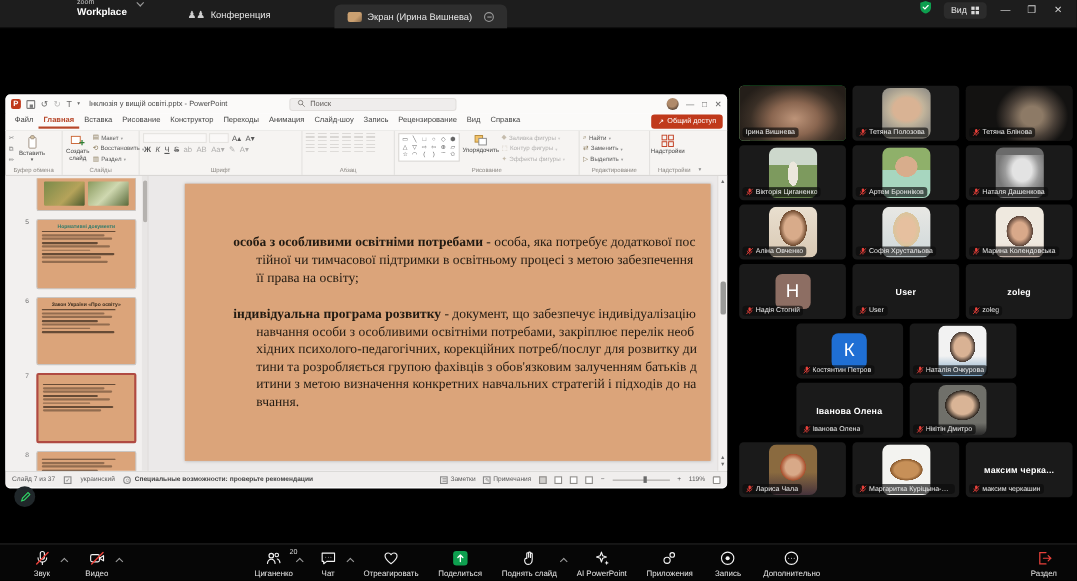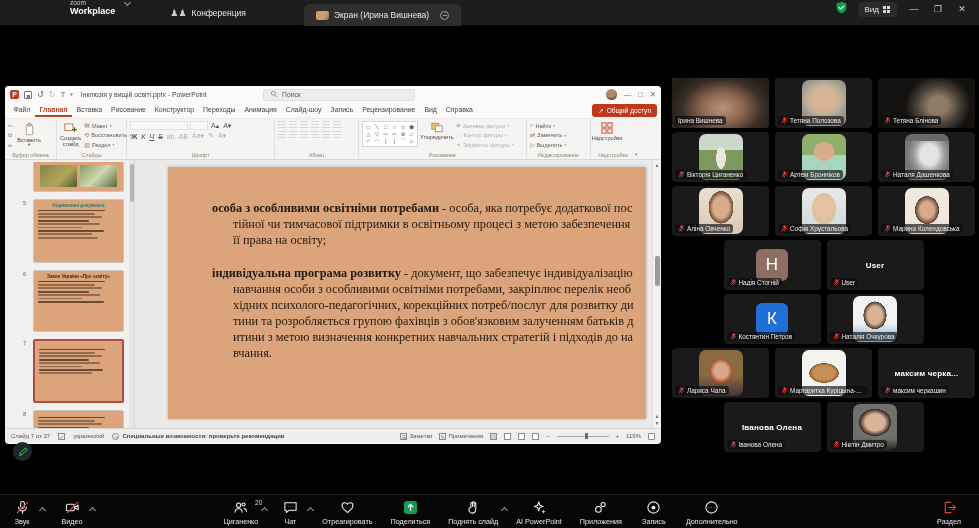--- a/index.html
+++ b/index.html
@@ -76,21 +76,21 @@
   .ttitle{font-size:4.6px;font-weight:bold;text-align:center;margin:3px 2px 1px;line-height:1.1;}
   .photos{display:flex;gap:3px;padding:3px 6px;}
   .photos i{flex:1;height:22px;border-radius:1px;}
   #thumb-scroll{position:absolute;right:0;top:0;bottom:0;width:5px;background:#e8e6e5;}
   #thumb-scroll i{position:absolute;right:0.5px;top:4px;width:4px;height:38px;background:#b5b2af;border-radius:2px;}
 
   #canvas{flex:1;position:relative;}
   #slide{position:absolute;left:33px;top:7px;width:478px;height:252px;background:#dba47a;box-shadow:0 0 3px rgba(0,0,0,.25);
     font-family:"Liberation Serif","DejaVu Serif",serif;color:#211a12;}
   #slide .inner{padding:33px 12px 0 44px;font-size:12.3px;line-height:16px;word-break:break-all;text-align:left;}
-  #slide p{margin:0 0 17px 0;padding-left:21px;text-indent:-21px;}
+  #slide p{margin:12px 0 17px 0;padding-left:21px;text-indent:-21px;}
   #slide b{font-weight:bold;}
   #cscroll{position:absolute;right:0;top:0;bottom:0;width:9px;background:#f4f2f1;border-left:1px solid #e0dedd;font-size:5px;color:#707070;text-align:center;}
   #cscroll .thumb-v{position:absolute;left:1.5px;top:96px;width:5px;height:30px;background:#9a9a98;border-radius:2px;}
   #cscroll .nav{position:absolute;bottom:2px;left:0;right:0;line-height:1.3;}
 
   #ppt-status{height:15px;background:#f0eeed;border-top:1px solid #d9d7d5;border-radius:0 0 4px 4px;display:flex;align-items:center;padding:0 6px;font-size:6px;color:#5a5a5a;gap:8px;}
   .st-ic{width:7px;height:7px;border:1px solid #8a8a8a;font-size:5px;line-height:6px;text-align:center;color:#6a6a6a;}
   #ppt-status .right{margin-left:auto;display:flex;align-items:center;gap:7px;}
   .vic{width:7px;height:7px;border:1px solid #8f8d8a;background:#fff;}
   .vic.f{background:#d0cecb;}
@@ -107,21 +107,21 @@
   .tile.active{outline:2px solid #23c343;outline-offset:-2px;}
   .vfull{position:absolute;inset:0;}
   .vcrop{position:absolute;left:50%;top:2px;transform:translateX(-50%);width:44px;height:46px;border-radius:7px;}
   .vletter{position:absolute;left:50%;top:50%;transform:translate(-50%,-50%);width:32px;height:32px;border-radius:6px;color:#fff;font-size:17px;display:flex;align-items:center;justify-content:center;}
   .vname{position:absolute;inset:0;display:flex;align-items:center;justify-content:center;color:#fff;font-size:8px;font-weight:bold;letter-spacing:.2px;}
   .plabel{position:absolute;left:3px;bottom:3px;max-width:90px;display:flex;align-items:center;gap:2px;background:rgba(10,10,10,.65);border-radius:3px;padding:1px 3px;color:#ececec;font-size:6.4px;white-space:nowrap;overflow:hidden;text-overflow:ellipsis;}
 
   
   #toolbar{position:absolute;left:0;top:494px;width:979px;height:34px;background:#060606;border-top:1px solid #232323;display:flex;align-items:center;}
   .tbgroup{display:flex;align-items:flex-start;}
-  #tb-left{margin-left:8px;gap:22px;}
+  #tb-left{margin-left:24px;gap:22px;}
   #tb-center{margin:0 auto;gap:18px;padding-right:60px;}
   #tb-right{margin-right:16px;}
   .tbitem{display:flex;flex-direction:column;align-items:center;color:#e8e8e8;font-size:7.2px;position:relative;min-width:28px;gap:2px;padding-top:2px;}
   .tbitem svg{display:block;}
   .tb-caret{position:absolute;right:-9px;top:7px;}
   .badge{position:absolute;top:1px;right:-4px;font-size:6.5px;color:#ddd;}
 </style>
 </head>
 <body>
 
@@ -652,20 +652,34 @@
                 <svg width="7" height="7" viewBox="0 0 13 13">
                   <rect x="4.5" y="0.5" width="4" height="6.5" rx="2" fill="#e8403a"></rect>
                   <path d="M2.5 5.5a4 4 0 0 0 8 0" fill="none" stroke="#e8403a" stroke-width="1.2"></path>
                   <line x1="6.5" y1="10" x2="6.5" y2="12" stroke="#e8403a" stroke-width="1.2"></line>
                   <line x1="1.5" y1="11.5" x2="11.5" y2="1.5" stroke="#e8403a" stroke-width="1.4" stroke-linecap="round"></line>
                 </svg>
               </span>
               <span style="overflow: hidden; text-overflow: ellipsis;">User</span>
             </div>
           </div>
+          <div class="tile">
+            <div class="vname">zoleg</div>
+            <div class="plabel">
+              <span style="display: flex;">
+                <svg width="7" height="7" viewBox="0 0 13 13">
+                  <rect x="4.5" y="0.5" width="4" height="6.5" rx="2" fill="#e8403a"></rect>
+                  <path d="M2.5 5.5a4 4 0 0 0 8 0" fill="none" stroke="#e8403a" stroke-width="1.2"></path>
+                  <line x1="6.5" y1="10" x2="6.5" y2="12" stroke="#e8403a" stroke-width="1.2"></line>
+                  <line x1="1.5" y1="11.5" x2="11.5" y2="1.5" stroke="#e8403a" stroke-width="1.4" stroke-linecap="round"></line>
+                </svg>
+              </span>
+              <span style="overflow: hidden; text-overflow: ellipsis;">zoleg</span>
+            </div>
+          </div>
         </div>
         <div class="prow">
           <div class="tile">
             <div class="vletter" style="background: rgb(31, 111, 212);">К</div>
             <div class="plabel">
               <span style="display: flex;">
                 <svg width="7" height="7" viewBox="0 0 13 13">
                   <rect x="4.5" y="0.5" width="4" height="6.5" rx="2" fill="#e8403a"></rect>
                   <path d="M2.5 5.5a4 4 0 0 0 8 0" fill="none" stroke="#e8403a" stroke-width="1.2"></path>
                   <line x1="6.5" y1="10" x2="6.5" y2="12" stroke="#e8403a" stroke-width="1.2"></line>
@@ -685,20 +699,50 @@
                   <line x1="6.5" y1="10" x2="6.5" y2="12" stroke="#e8403a" stroke-width="1.2"></line>
                   <line x1="1.5" y1="11.5" x2="11.5" y2="1.5" stroke="#e8403a" stroke-width="1.4" stroke-linecap="round"></line>
                 </svg>
               </span>
               <span style="overflow: hidden; text-overflow: ellipsis;">Наталія Очкурова</span>
             </div>
           </div>
         </div>
         <div class="prow">
           <div class="tile">
+            <div class="vname">Іванова Олена</div>
+            <div class="plabel">
+              <span style="display: flex;">
+                <svg width="7" height="7" viewBox="0 0 13 13">
+                  <rect x="4.5" y="0.5" width="4" height="6.5" rx="2" fill="#e8403a"></rect>
+                  <path d="M2.5 5.5a4 4 0 0 0 8 0" fill="none" stroke="#e8403a" stroke-width="1.2"></path>
+                  <line x1="6.5" y1="10" x2="6.5" y2="12" stroke="#e8403a" stroke-width="1.2"></line>
+                  <line x1="1.5" y1="11.5" x2="11.5" y2="1.5" stroke="#e8403a" stroke-width="1.4" stroke-linecap="round"></line>
+                </svg>
+              </span>
+              <span style="overflow: hidden; text-overflow: ellipsis;">Іванова Олена</span>
+            </div>
+          </div>
+          <div class="tile">
+            <div class="vcrop" style="background: radial-gradient(55% 45% at 50% 40%, rgb(217, 180, 150) 0px, rgb(217, 180, 150) 40%, rgb(45, 38, 32) 65%, transparent 66%), linear-gradient(rgb(112, 112, 106) 0px, rgb(112, 112, 106) 75%, rgb(38, 38, 38));"></div>
+            <div class="plabel">
+              <span style="display: flex;">
+                <svg width="7" height="7" viewBox="0 0 13 13">
+                  <rect x="4.5" y="0.5" width="4" height="6.5" rx="2" fill="#e8403a"></rect>
+                  <path d="M2.5 5.5a4 4 0 0 0 8 0" fill="none" stroke="#e8403a" stroke-width="1.2"></path>
+                  <line x1="6.5" y1="10" x2="6.5" y2="12" stroke="#e8403a" stroke-width="1.2"></line>
+                  <line x1="1.5" y1="11.5" x2="11.5" y2="1.5" stroke="#e8403a" stroke-width="1.4" stroke-linecap="round"></line>
+                </svg>
+              </span>
+              <span style="overflow: hidden; text-overflow: ellipsis;">Нікітін Дмитро</span>
+            </div>
+          </div>
+        </div>
+        <div class="prow">
+          <div class="tile">
             <div class="vcrop" style="background: radial-gradient(45% 45% at 50% 45%, rgb(216, 169, 136) 0px, rgb(216, 169, 136) 35%, rgb(168, 80, 46) 58%, transparent 60%), linear-gradient(rgb(138, 106, 63) 0px, rgb(138, 106, 63) 55%, rgb(70, 51, 60));"></div>
             <div class="plabel">
               <span style="display: flex;">
                 <svg width="7" height="7" viewBox="0 0 13 13">
                   <rect x="4.5" y="0.5" width="4" height="6.5" rx="2" fill="#e8403a"></rect>
                   <path d="M2.5 5.5a4 4 0 0 0 8 0" fill="none" stroke="#e8403a" stroke-width="1.2"></path>
                   <line x1="6.5" y1="10" x2="6.5" y2="12" stroke="#e8403a" stroke-width="1.2"></line>
                   <line x1="1.5" y1="11.5" x2="11.5" y2="1.5" stroke="#e8403a" stroke-width="1.4" stroke-linecap="round"></line>
                 </svg>
               </span>
@@ -724,50 +768,20 @@
             <div class="plabel">
               <span style="display: flex;">
                 <svg width="7" height="7" viewBox="0 0 13 13">
                   <rect x="4.5" y="0.5" width="4" height="6.5" rx="2" fill="#e8403a"></rect>
                   <path d="M2.5 5.5a4 4 0 0 0 8 0" fill="none" stroke="#e8403a" stroke-width="1.2"></path>
                   <line x1="6.5" y1="10" x2="6.5" y2="12" stroke="#e8403a" stroke-width="1.2"></line>
                   <line x1="1.5" y1="11.5" x2="11.5" y2="1.5" stroke="#e8403a" stroke-width="1.4" stroke-linecap="round"></line>
                 </svg>
               </span>
               <span style="overflow: hidden; text-overflow: ellipsis;">максим черкашин</span>
-            </div>
-          </div>
-        </div>
-        <div class="prow">
-          <div class="tile">
-            <div class="vname">Іванова Олена</div>
-            <div class="plabel">
-              <span style="display: flex;">
-                <svg width="7" height="7" viewBox="0 0 13 13">
-                  <rect x="4.5" y="0.5" width="4" height="6.5" rx="2" fill="#e8403a"></rect>
-                  <path d="M2.5 5.5a4 4 0 0 0 8 0" fill="none" stroke="#e8403a" stroke-width="1.2"></path>
-                  <line x1="6.5" y1="10" x2="6.5" y2="12" stroke="#e8403a" stroke-width="1.2"></line>
-                  <line x1="1.5" y1="11.5" x2="11.5" y2="1.5" stroke="#e8403a" stroke-width="1.4" stroke-linecap="round"></line>
-                </svg>
-              </span>
-              <span style="overflow: hidden; text-overflow: ellipsis;">Іванова Олена</span>
-            </div>
-          </div>
-          <div class="tile">
-            <div class="vcrop" style="background: radial-gradient(55% 45% at 50% 40%, rgb(217, 180, 150) 0px, rgb(217, 180, 150) 40%, rgb(45, 38, 32) 65%, transparent 66%), linear-gradient(rgb(112, 112, 106) 0px, rgb(112, 112, 106) 75%, rgb(38, 38, 38));"></div>
-            <div class="plabel">
-              <span style="display: flex;">
-                <svg width="7" height="7" viewBox="0 0 13 13">
-                  <rect x="4.5" y="0.5" width="4" height="6.5" rx="2" fill="#e8403a"></rect>
-                  <path d="M2.5 5.5a4 4 0 0 0 8 0" fill="none" stroke="#e8403a" stroke-width="1.2"></path>
-                  <line x1="6.5" y1="10" x2="6.5" y2="12" stroke="#e8403a" stroke-width="1.2"></line>
-                  <line x1="1.5" y1="11.5" x2="11.5" y2="1.5" stroke="#e8403a" stroke-width="1.4" stroke-linecap="round"></line>
-                </svg>
-              </span>
-              <span style="overflow: hidden; text-overflow: ellipsis;">Нікітін Дмитро</span>
             </div>
           </div>
         </div>
       </div>
   </div>
 
   <footer id="toolbar">
     <div class="tbgroup" id="tb-left">
         <div class="tbitem">
           <span>

